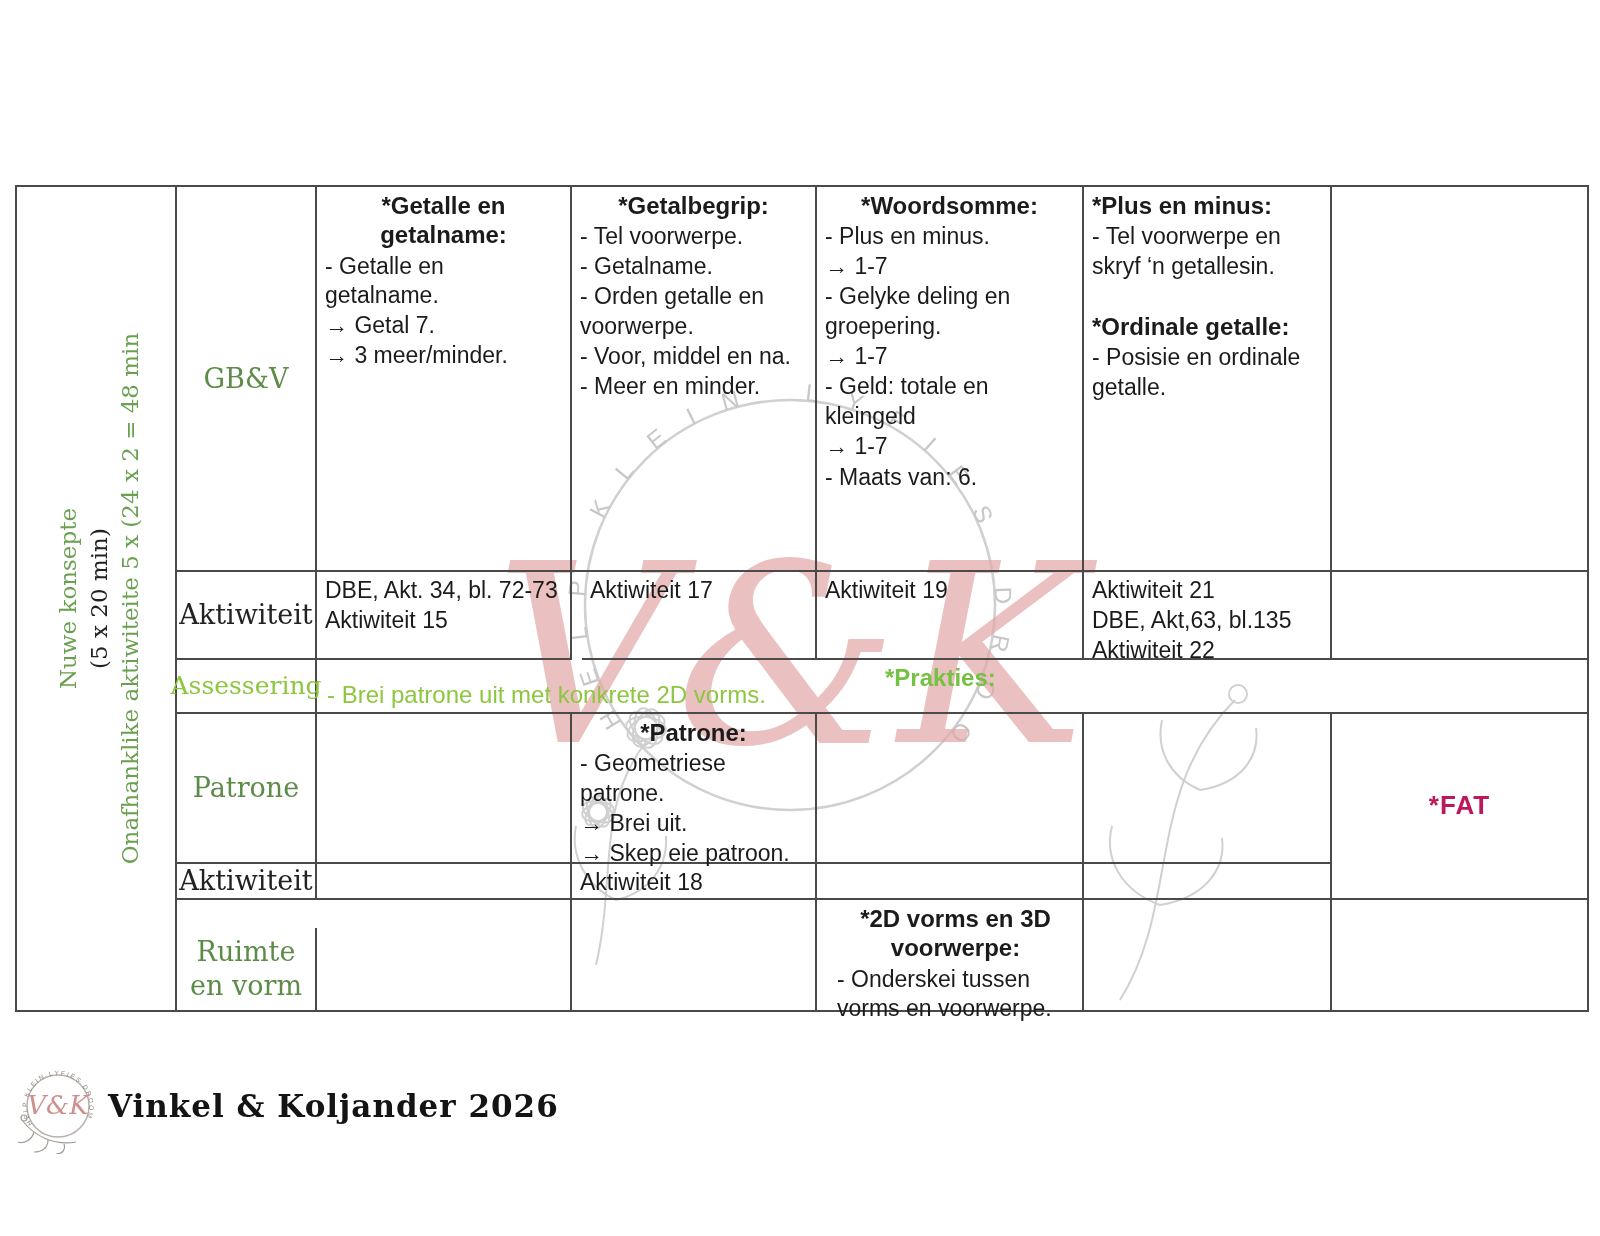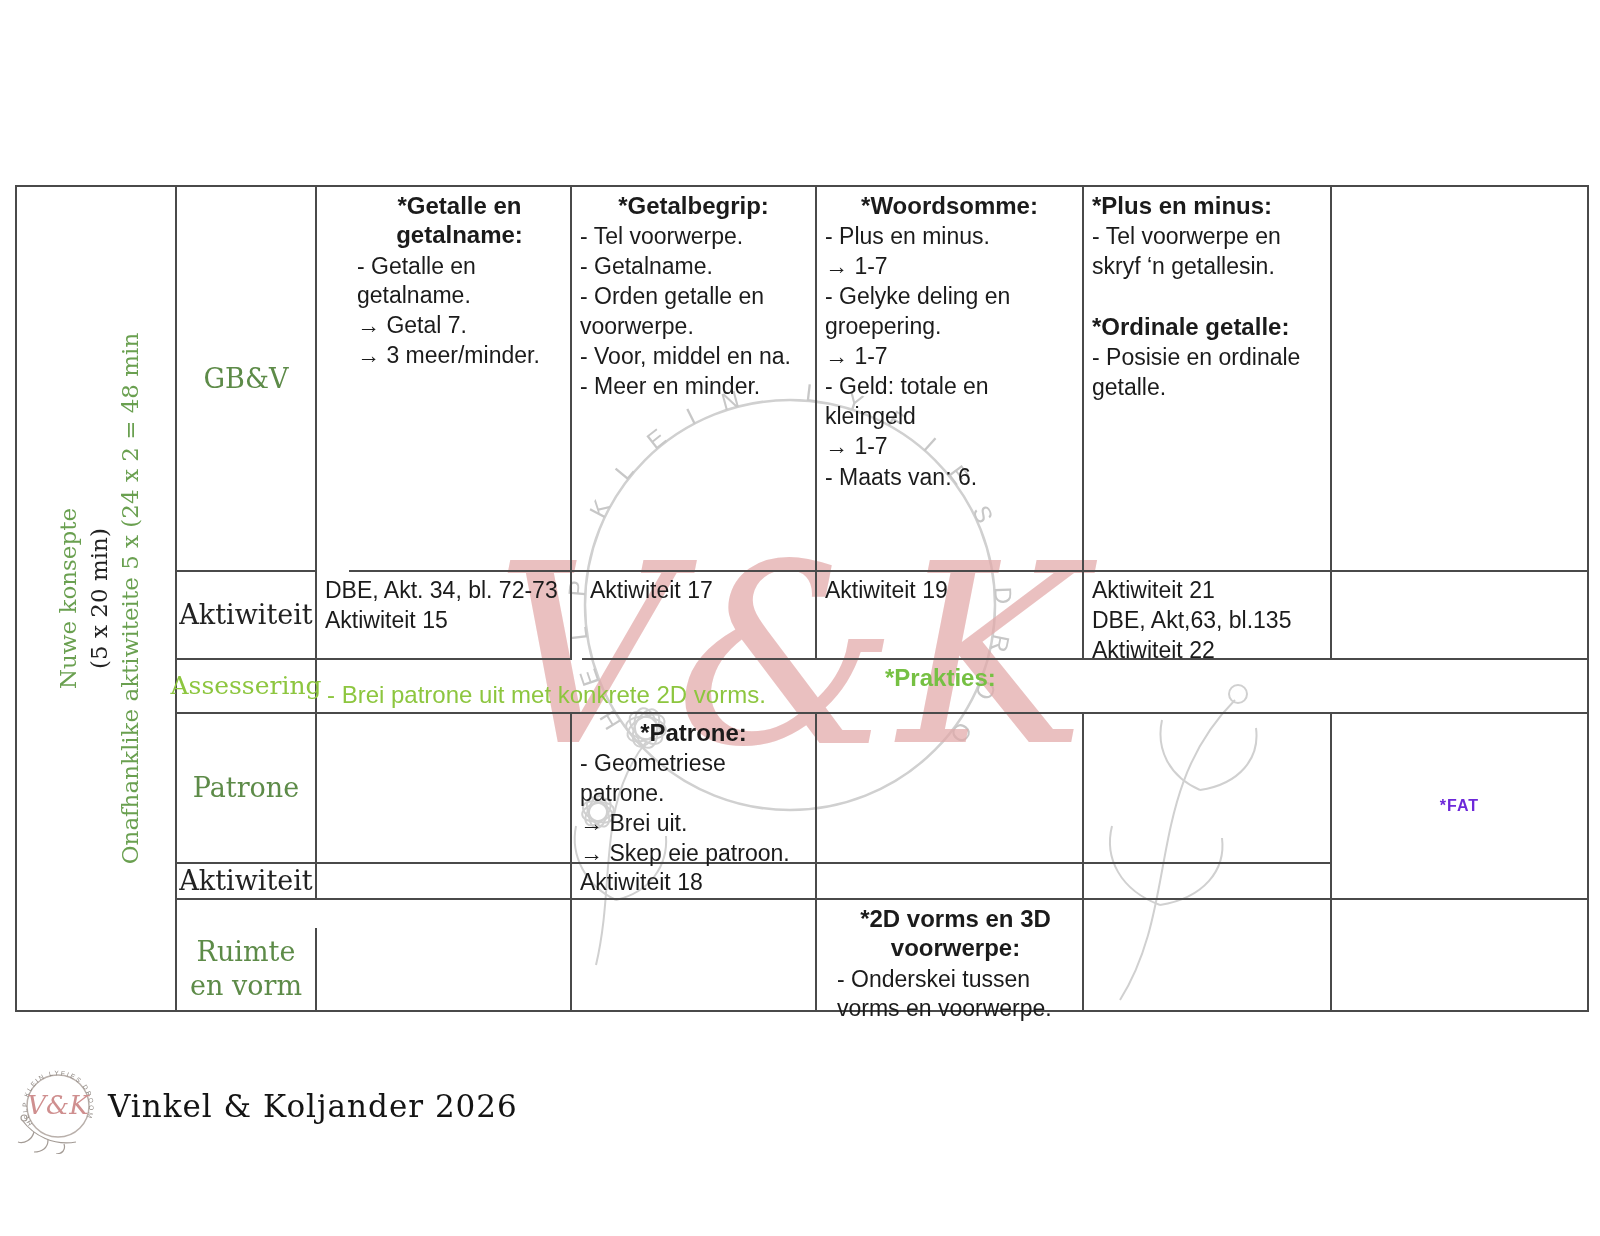--- a/index.html
+++ b/index.html
@@ -52,25 +52,25 @@
   
   .ass-cell{padding:0;}
   .prakties{
     position:absolute;left:568px;top:2px;font-weight:bold;font-size:24px;color:#76c043;
   }
   .ass-note{
     position:absolute;left:10px;bottom:2px;font-size:24px;color:#8dc63f;
   }
   
   .fat-cell{display:flex;align-items:center;justify-content:center;
-    font-weight:bold;font-size:16px;color:#6d28d9;letter-spacing:1px;}
+    font-weight:bold;font-size:26px;color:#be185d;letter-spacing:1px;}
   
   .footer-brand{
     position:absolute;left:108px;top:1088px;z-index:1;
-    font-family:"DejaVu Serif",serif;font-weight:normal;font-size:31px;color:#141414;
+    font-family:"DejaVu Serif",serif;font-weight:bold;font-size:31px;color:#141414;
     letter-spacing:1px;
   }
   #footer-logo{position:absolute;left:14px;top:1062px;z-index:1;}
 </style>
 </head>
 <body>
 
 <svg id="watermark" viewBox="0 0 1600 1236">
   <g fill="none" stroke="#d0d0d0" stroke-width="2.5">
     <circle cx="790" cy="605" r="205"></circle>
@@ -111,21 +111,21 @@
 
   <div class="cell rotcell no-b" style="grid-area:1/1/7/2;">
     <div class="rotbox">
       <div class="side-green">Nuwe konsepte</div>
       <div class="side-black">(5 x 20 min)</div>
       <div class="side-green">Onafhanklike aktiwiteite 5 x (24 x 2 = 48 min</div>
     </div>
   </div>
 
   <div class="cell lbl lbl-dark" style="grid-area:1/2/2/3;">GB&amp;V</div>
-  <div class="cell" style="grid-area:1/3/2/4;margin-left:32px;">
+  <div class="cell" style="grid-area:1/3/2/4;">
     <div class="h">*Getalle en
 getalname:</div>
     <div class="b">- Getalle en
   getalname.
   → Getal 7.
   → 3 meer/minder.</div>
   </div>
   <div class="cell" style="grid-area:1/4/2/5;">
     <div class="h">*Getalbegrip:</div>
     <div class="b">- Tel voorwerpe.

